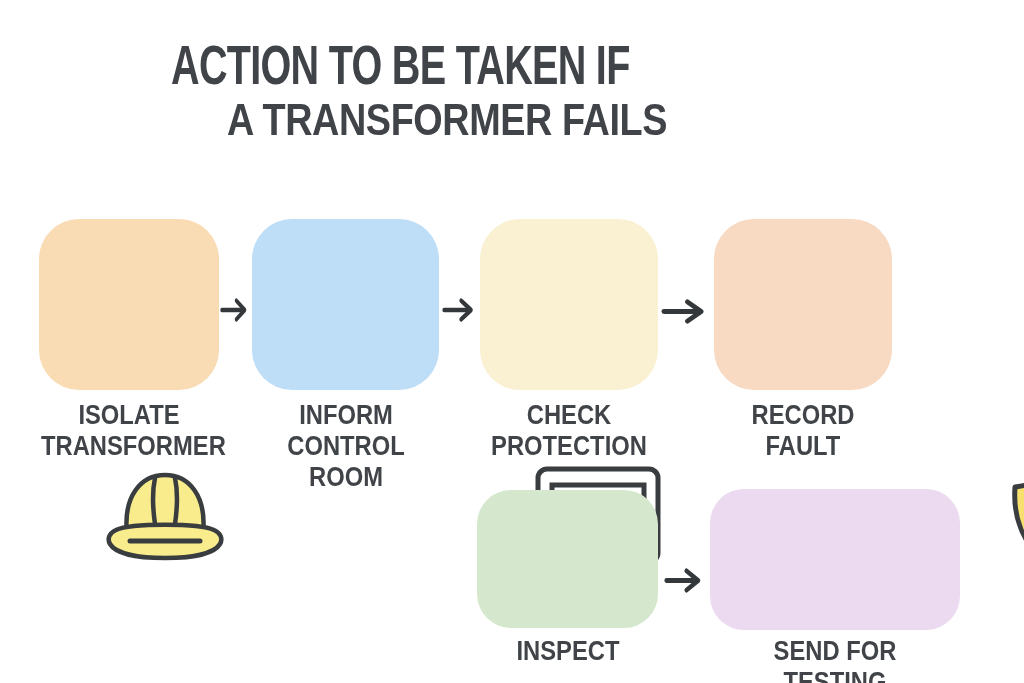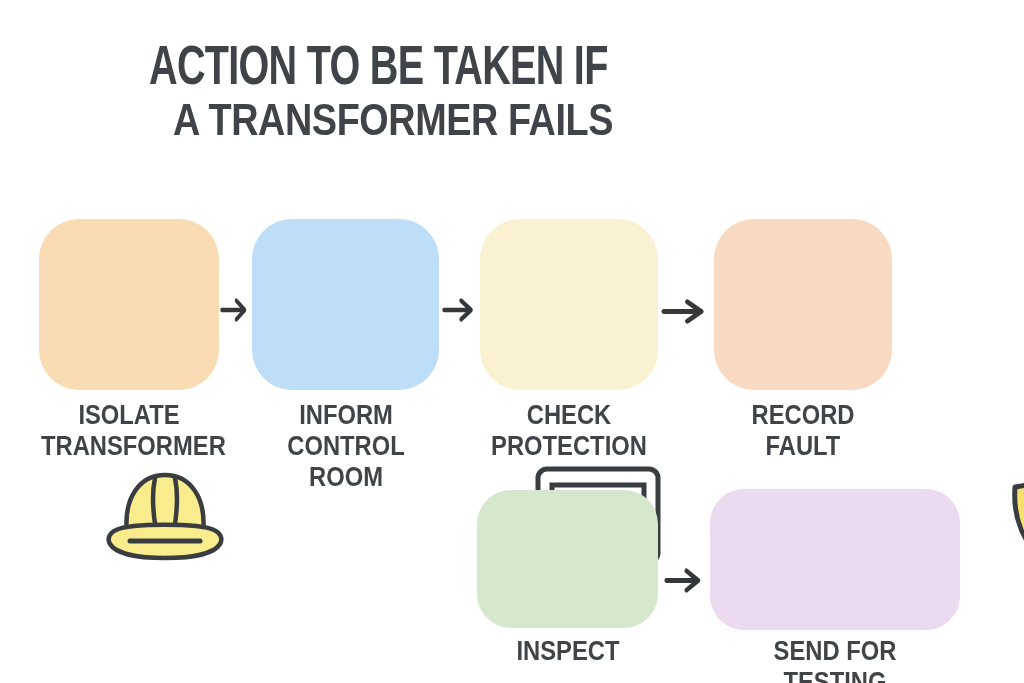--- a/index.html
+++ b/index.html
@@ -1,21 +1,21 @@
 <!DOCTYPE html>
 <html><head>
 <meta charset="utf-8">
 <style>
   html,body{margin:0;padding:0;background:#fff;}
   .canvas{
     position:relative;width:1024px;height:683px;background:#ffffff;
     font-family:"Liberation Sans", sans-serif;overflow:hidden;
   }
   
-  .title{position:absolute;left:65px;top:36px;width:600px;text-align:center;color:#404448;font-weight:bold;}
+  .title{position:absolute;left:87px;top:36px;width:600px;text-align:right;color:#404448;font-weight:bold;}
   .title .ln1{font-size:55px;line-height:58px;letter-spacing:-1px;transform:scaleX(0.72);transform-origin:50% 50%;white-space:nowrap;}
   .title .ln2{font-size:45px;line-height:52px;letter-spacing:-0.5px;transform:translateX(28px) scaleX(0.84);transform-origin:50% 50%;white-space:nowrap;}
   
   .tile{position:absolute;border-radius:40px;}
   .tile.small{border-radius:34px;}
   .t1{left:39px; top:219px;width:180px;height:171px;}
   .t2{left:252px;top:219px;width:187px;height:171px;}
   .t3{left:480px;top:219px;width:178px;height:171px;}
   .t4{left:714px;top:219px;width:178px;height:171px;}
   .t5{left:477px;top:490px;width:181px;height:138px;}

